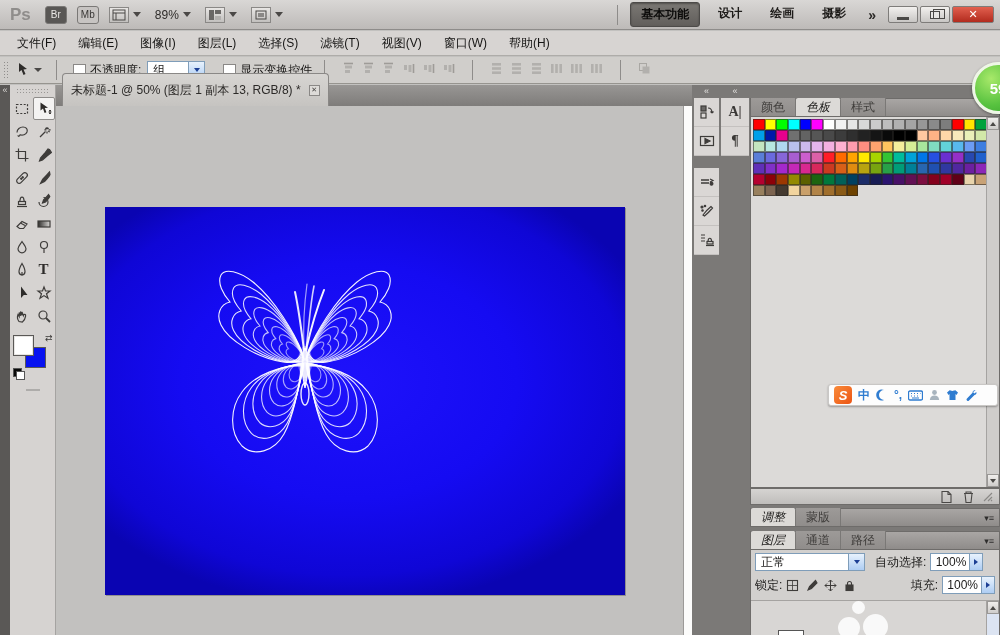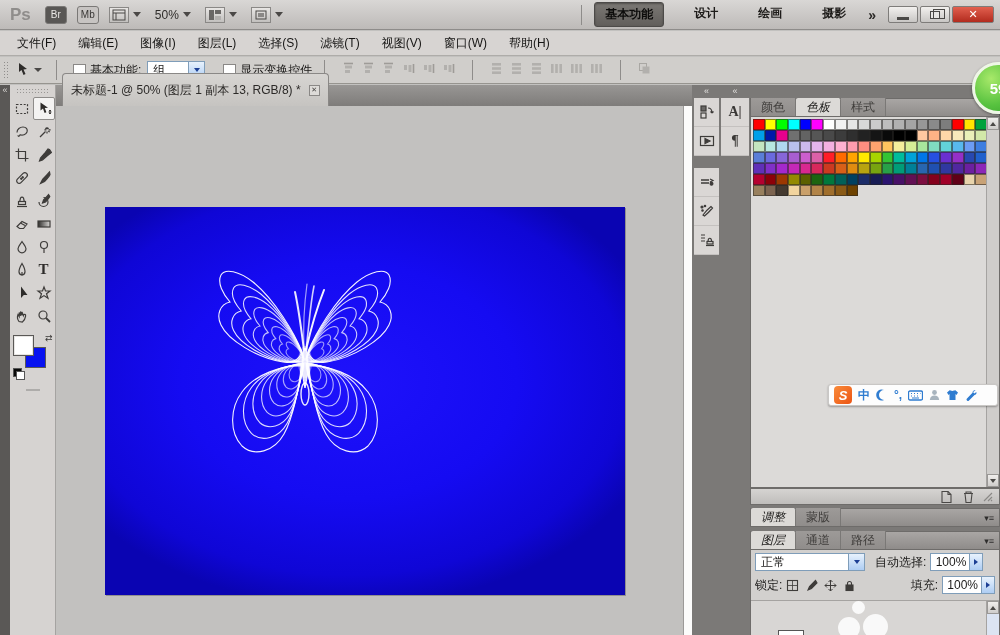--- a/index.html
+++ b/index.html
@@ -172,21 +172,21 @@
     <span class="bar-ic">
       <svg width="14" height="12" viewBox="0 0 14 12">
           <rect x="1" y="1" width="12" height="10" fill="none" stroke="#4a4846"></rect>
           <line x1="1" y1="4" x2="13" y2="4" stroke="#4a4846"></line>
           <line x1="4" y1="4" x2="4" y2="11" stroke="#4a4846"></line>
         </svg>
     </span>
       <span class="dd-caret"></span>
   </span>
   <span class="bar-group">
-    <span class="zoom-txt">50%</span>
+    <span class="zoom-txt">89%</span>
     <span class="dd-caret"></span>
   </span>
   <span class="bar-group">
     <span class="bar-ic">
       <svg width="14" height="12" viewBox="0 0 14 12">
           <rect x="1" y="1" width="5" height="10" fill="#6a6866"></rect>
           <rect x="7" y="1" width="6" height="4" fill="#6a6866"></rect>
           <rect x="7" y="7" width="6" height="4" fill="#b2b0ae"></rect>
         </svg>
     </span>
@@ -196,21 +196,21 @@
     <span class="bar-ic">
       <svg width="14" height="12" viewBox="0 0 14 12">
           <rect x="2" y="2" width="10" height="8" fill="none" stroke="#4a4846"></rect>
           <rect x="4" y="4" width="6" height="4" fill="#8a8886"></rect>
         </svg>
     </span>
       <span class="dd-caret"></span>
   </span>
   <div class="ws-tabs">
     <span class="vsep"></span>
-    <span id="ws-tab-container" style="display:flex;gap:20px;">
+    <span id="ws-tab-container" style="display:flex;gap:8px;">
         <span class="ws-tab active">基本功能</span>
         <span class="ws-tab">设计</span>
         <span class="ws-tab">绘画</span>
         <span class="ws-tab">摄影</span>
       </span>
     <span class="ws-more">»</span>
   </div>
   <div class="win-btns">
     <span class="win-btn">
         <span class="min-glyph"></span>
@@ -239,21 +239,21 @@
 <div id="optionsbar">
   <span class="grip"></span>
   <span class="tool-badge">
     <svg width="16" height="16" viewBox="0 0 16 16">
         <path d="M5 1 L5 10 L7.5 8 L9.5 13 L11.5 12 L9.5 7.5 L13 7 Z" fill="#2e2c2a" stroke="none"></path>
       </svg>
     <span class="dd-caret" style="border-top-width:4px"></span>
   </span>
   <span class="vsep"></span>
   <span class="chk"></span>
-  <span class="opt-label">基本功能:</span>
+  <span class="opt-label">不透明度:</span>
   <span class="xp-select">
     <span class="val">组</span>
     <span class="xp-arrow">
         <i></i>
       </span>
   </span>
   <span class="chk" style="margin-left:18px"></span>
   <span class="opt-label">显示变换控件</span>
   <span class="vsep" style="margin-left:12px"></span>
   <span class="align-strip" id="align-strip-1">

